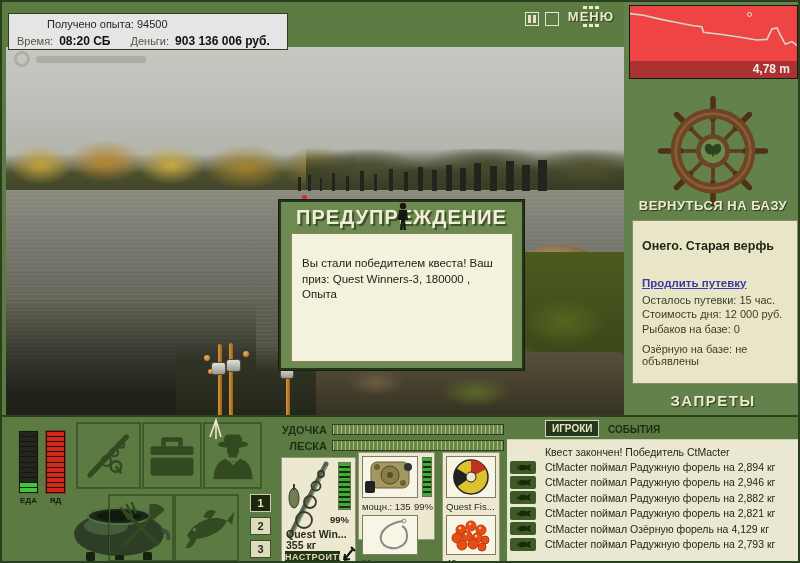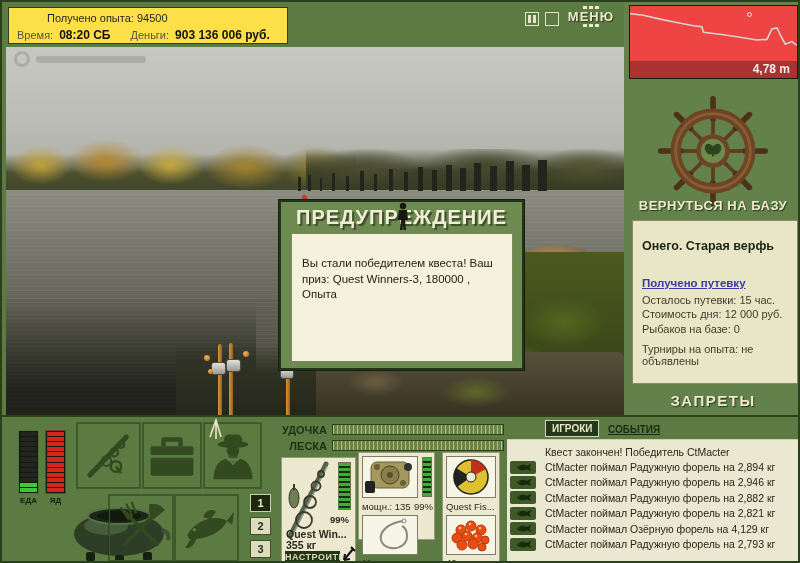--- a/index.html
+++ b/index.html
@@ -1,21 +1,21 @@
 <!DOCTYPE html>
 <html><head>
 <meta charset="utf-8">
 <style>
   * { margin:0; padding:0; box-sizing:border-box; }
   body { background:#888; font-family:"Liberation Sans", sans-serif; }
   #app { position:relative; width:800px; height:563px; background:#5c7b43; border:2px solid #2a3f1b; overflow:hidden; }
   .abs { position:absolute; }
 
   
-  .info-box { left:6px; top:5px; width:280px; height:37px; background:#fde047; border:1px solid #2c421c; padding:3px 8px; color:#26261c; }
+  .info-box { left:6px; top:11px; width:280px; height:37px; background:#e5e5e5; border:1px solid #2c421c; padding:3px 8px; color:#26261c; }
   .info-row1 { font-size:11px; padding-left:30px; padding-top:1px; }
   .info-row2 { font-size:11px; margin-top:4px; display:flex; gap:6px; align-items:baseline; }
   .lbl { color:#55553f; }
   .val { font-weight:bold; font-size:12px; color:#111; }
   .m-gap { margin-left:14px; }
 
   .sq-icon { width:14px; height:14px; border:1px solid #e6e3c4; position:absolute; top:10px; }
   .pause-bars { display:flex; gap:2px; justify-content:center; align-items:center; height:100%; }
   .pause-bars i { display:block; width:3px; height:8px; background:#e6e3c4; }
   .snd-diag { width:100%; height:100%; background:linear-gradient(135deg, transparent 42%, #e6e3c4 42%, #e6e3c4 58%, transparent 58%); }
@@ -257,25 +257,25 @@
       <ellipse cx="56" cy="58" rx="4.5" ry="6" transform="rotate(-25 56 58)"></ellipse>
       <ellipse cx="64" cy="58" rx="4.5" ry="6" transform="rotate(25 64 58)"></ellipse>
       <rect x="59" y="54" width="2" height="12" rx="1"></rect>
     </g>
   </svg>
 
   <div class="abs side-btn return-btn">ВЕРНУТЬСЯ НА БАЗУ</div>
 
   <div class="abs side-panel">
     <div class="loc-title">Онего. Старая верфь</div>
-    <a class="ticket-link">Получено путевку</a>
+    <a class="ticket-link">Продлить путевку</a>
     <div class="side-line">Осталось путевки: 15 час.</div>
     <div class="side-line">Стоимость дня: 12 000 руб.</div>
     <div class="side-line">Рыбаков на базе: 0</div>
-    <div class="side-line sp">Турниры на опыта: не объявлены</div>
+    <div class="side-line sp">Озёрную на базе: не объявлены</div>
   </div>
 
   <div class="abs side-btn bans-btn">ЗАПРЕТЫ</div>
 
   <div class="abs dialog">
     <svg class="dialog-sil" viewBox="0 0 22 30">
       <g fill="#16180f">
         <circle cx="11" cy="4" r="3.2"></circle>
         <path d="M7 8 L15 8 L16 18 L13 18 L14 28 L11.5 28 L11 20 L10.5 28 L8 28 L9 18 L6 18 Z"></path>
       </g>
@@ -480,21 +480,21 @@
             <circle cx="33" cy="12" r="1.2"></circle>
             <circle cx="19" cy="18" r="1.2"></circle>
             <circle cx="29" cy="20" r="1.2"></circle>
           </g>
       </svg>
     </div>
     <div class="small-txt" style="left:3px;top:104px;">42 шт.</div>
   </div>
 
   <div class="abs tab tab-active" style="left:543px;top:418px;">ИГРОКИ</div>
-  <div class="abs tab tab-idle" style="left:600px;top:420px;text-decoration:underline;">СОБЫТИЯ</div>
+  <div class="abs tab tab-idle" style="left:600px;top:420px;">СОБЫТИЯ</div>
 
   <div class="abs chat-panel">
     <div id="chat-rows">
     <div class="chat-row">
       <span class="msg-icon" style="visibility: hidden;">
         <svg width="20" height="9" viewBox="0 0 22 10">
           <path d="M4 5 C7 1.5 12 1 15 3 L20 1 L18.5 5 L20 9 L15 7 C12 9 7 8.5 4 5 Z" fill="#182a0c"></path>
           <circle cx="6.5" cy="4.5" r=".8" fill="#3e5a26"></circle>
         </svg>
       </span>

